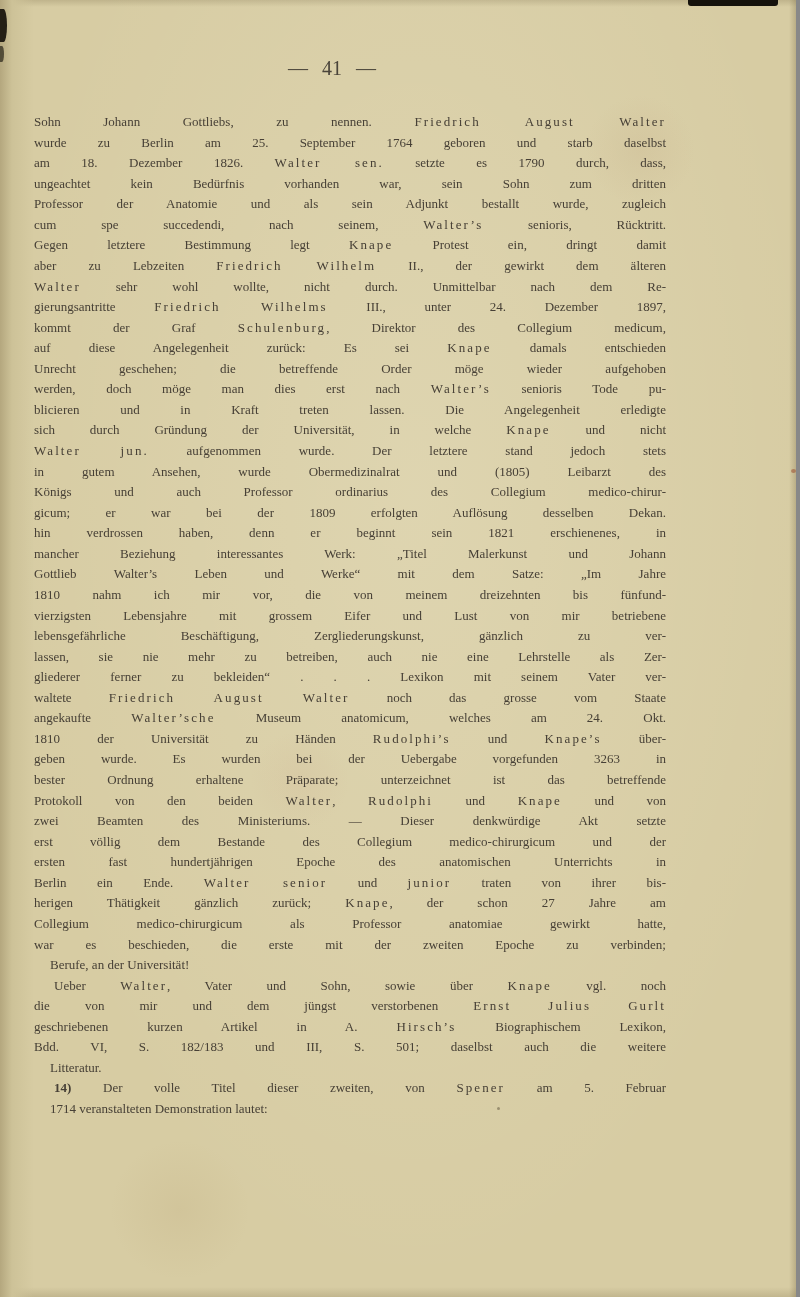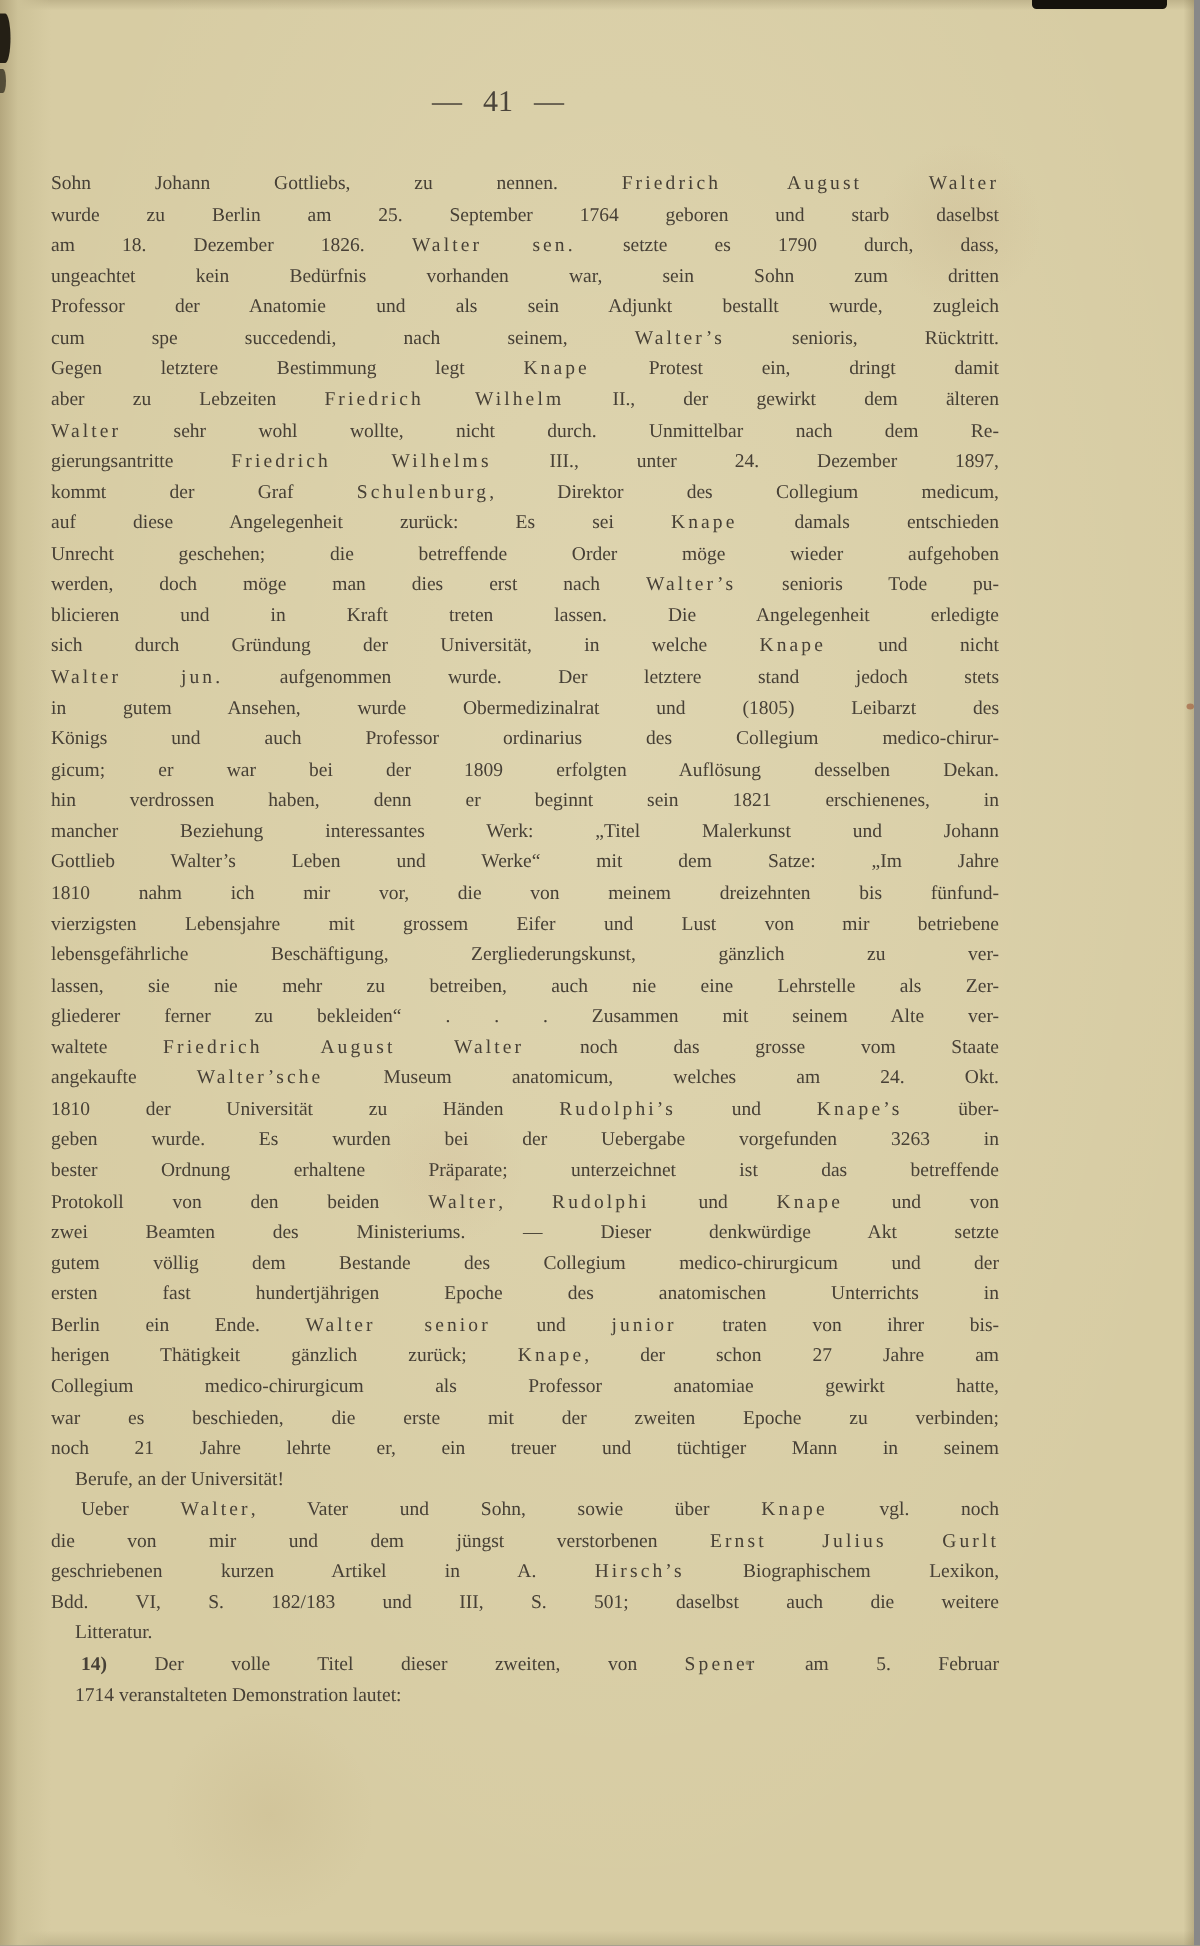--- a/index.html
+++ b/index.html
@@ -71,35 +71,34 @@
       <div class="line"><span>in gutem Ansehen, wurde Obermedizinalrat und (1805) Leibarzt des</span></div>
       <div class="line"><span>Königs und auch Professor ordinarius des Collegium medico-chirur-</span></div>
       <div class="line"><span>gicum; er war bei der 1809 erfolgten Auflösung desselben Dekan.</span></div>
       <div class="line"><span>hin verdrossen haben, denn er beginnt sein 1821 erschienenes, in</span></div>
       <div class="line"><span>mancher Beziehung interessantes Werk: „Titel Malerkunst und Johann</span></div>
       <div class="line"><span>Gottlieb Walter’s Leben und Werke“ mit dem Satze: „Im Jahre</span></div>
       <div class="line"><span>1810 nahm ich mir vor, die von meinem dreizehnten bis fünfund-</span></div>
       <div class="line"><span>vierzigsten Lebensjahre mit grossem Eifer und Lust von mir betriebene</span></div>
       <div class="line"><span>lebensgefährliche Beschäftigung, Zergliederungskunst, gänzlich zu ver-</span></div>
       <div class="line"><span>lassen, sie nie mehr zu betreiben, auch nie eine Lehrstelle als Zer-</span></div>
-      <div class="line"><span>gliederer ferner zu bekleiden“ . . . Zusammen mit seinem Alte ver-</span></div>
+      <div class="line"><span>gliederer ferner zu bekleiden“ . . . Lexikon mit seinem Vater ver-</span></div>
       <div class="line"><span>waltete </span><span class="sp">Friedrich August Walter</span><span> noch das grosse vom Staate</span></div>
       <div class="line"><span>angekaufte </span><span class="sp">Walter’sche</span><span> Museum anatomicum, welches am 24. Okt.</span></div>
       <div class="line"><span>1810 der Universität zu Händen </span><span class="sp">Rudolphi’s</span><span> und </span><span class="sp">Knape’s</span><span> über-</span></div>
       <div class="line"><span>geben wurde. Es wurden bei der Uebergabe vorgefunden 3263 in</span></div>
       <div class="line"><span>bester Ordnung erhaltene Präparate; unterzeichnet ist das betreffende</span></div>
       <div class="line"><span>Protokoll von den beiden </span><span class="sp">Walter</span><span>, </span><span class="sp">Rudolphi</span><span> und </span><span class="sp">Knape</span><span> und von</span></div>
       <div class="line"><span>zwei Beamten des Ministeriums. — Dieser denkwürdige Akt setzte</span></div>
-      <div class="line"><span>gutem völlig dem Bestande des Collegium medico-chirurgicum und der</span></div>
+      <div class="line"><span>erst völlig dem Bestande des Collegium medico-chirurgicum und der</span></div>
       <div class="line"><span>ersten fast hundertjährigen Epoche des anatomischen Unterrichts in</span></div>
       <div class="line"><span>Berlin ein Ende. </span><span class="sp">Walter senior</span><span> und </span><span class="sp">junior</span><span> traten von ihrer bis-</span></div>
       <div class="line"><span>herigen Thätigkeit gänzlich zurück; </span><span class="sp">Knape</span><span>, der schon 27 Jahre am</span></div>
       <div class="line"><span>Collegium medico-chirurgicum als Professor anatomiae gewirkt hatte,</span></div>
       <div class="line"><span>war es beschieden, die erste mit der zweiten Epoche zu verbinden;</span></div>
-      <div class="line"><span>noch 21 Jahre lehrte er, ein treuer und tüchtiger Mann in seinem</span></div>
       <div class="line flush"><span>Berufe, an der Universität!</span></div>
       <div class="line indent"><span>Ueber </span><span class="sp">Walter</span><span>, Vater und Sohn, sowie über </span><span class="sp">Knape</span><span> vgl. noch</span></div>
       <div class="line"><span>die von mir und dem jüngst verstorbenen </span><span class="sp">Ernst Julius Gurlt</span></div>
       <div class="line"><span>geschriebenen kurzen Artikel in A. </span><span class="sp">Hirsch’s</span><span> Biographischem Lexikon,</span></div>
       <div class="line"><span>Bdd. VI, S. 182/183 und III, S. 501; daselbst auch die weitere</span></div>
       <div class="line flush"><span>Litteratur.</span></div>
       <div class="line indent"><span class="b">14)</span><span> Der volle Titel dieser zweiten, von </span><span class="sp">Spener</span><span> am 5. Februar</span></div>
       <div class="line flush"><span>1714 veranstalteten Demonstration lautet:</span></div>
     </div>
 

